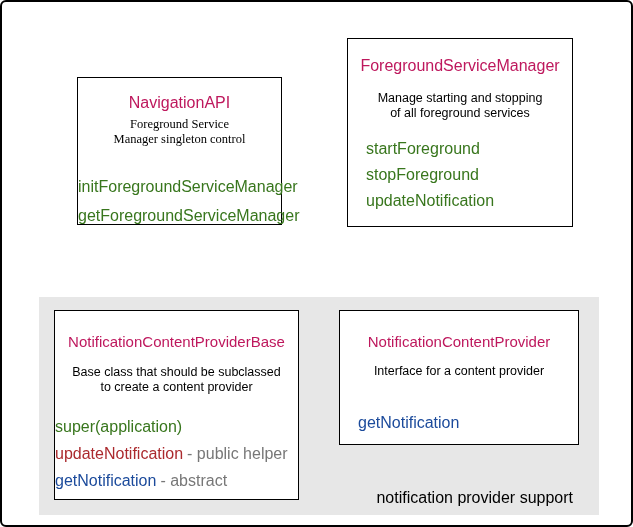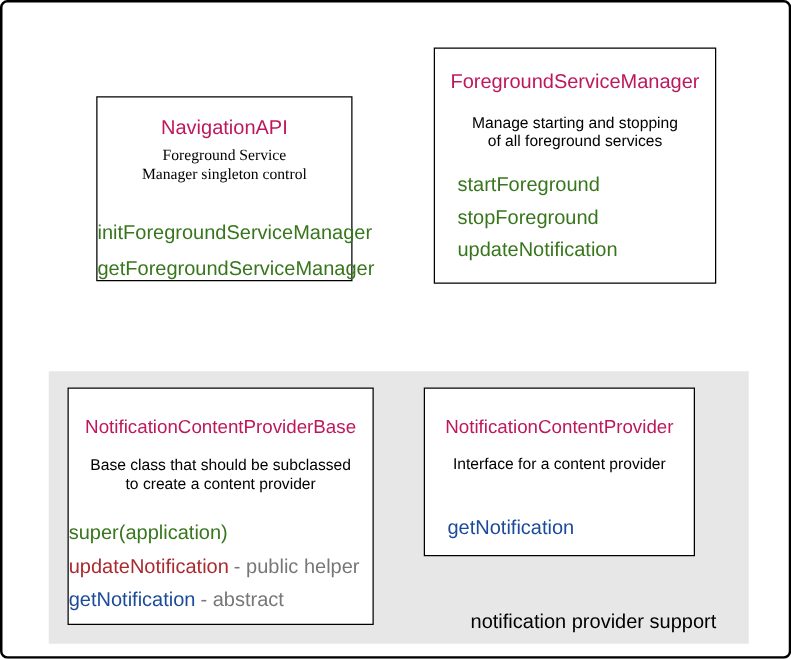--- a/index.html
+++ b/index.html
@@ -76,21 +76,21 @@
   }
 
   
   #box-ncpb { left: 15px; top: 13px; width: 245px; height: 190px; }
   #box-ncpb .cbox-title { margin-top: 21px; }
   #box-ncpb .cbox-desc  { margin-top: 14px; }
   #box-ncpb .cbox-methods { margin-top: 24px; }
   #box-ncpb .method { margin-bottom: 11px; }
 
   
-  #box-ncp { left: 300px; top: 13px; width: 217px; height: 135px; }
+  #box-ncp { left: 300px; top: 13px; width: 240px; height: 135px; }
   #box-ncp .cbox-title { margin-top: 21px; }
   #box-ncp .cbox-desc  { margin-top: 13px; }
   #box-ncp .cbox-methods { margin-top: 36px; padding-left: 18px; }
 
   .caption {
     position: absolute;
     left: 0; right: 0;
     top: 494px;
     text-align: center;
     font-size: 16px;

